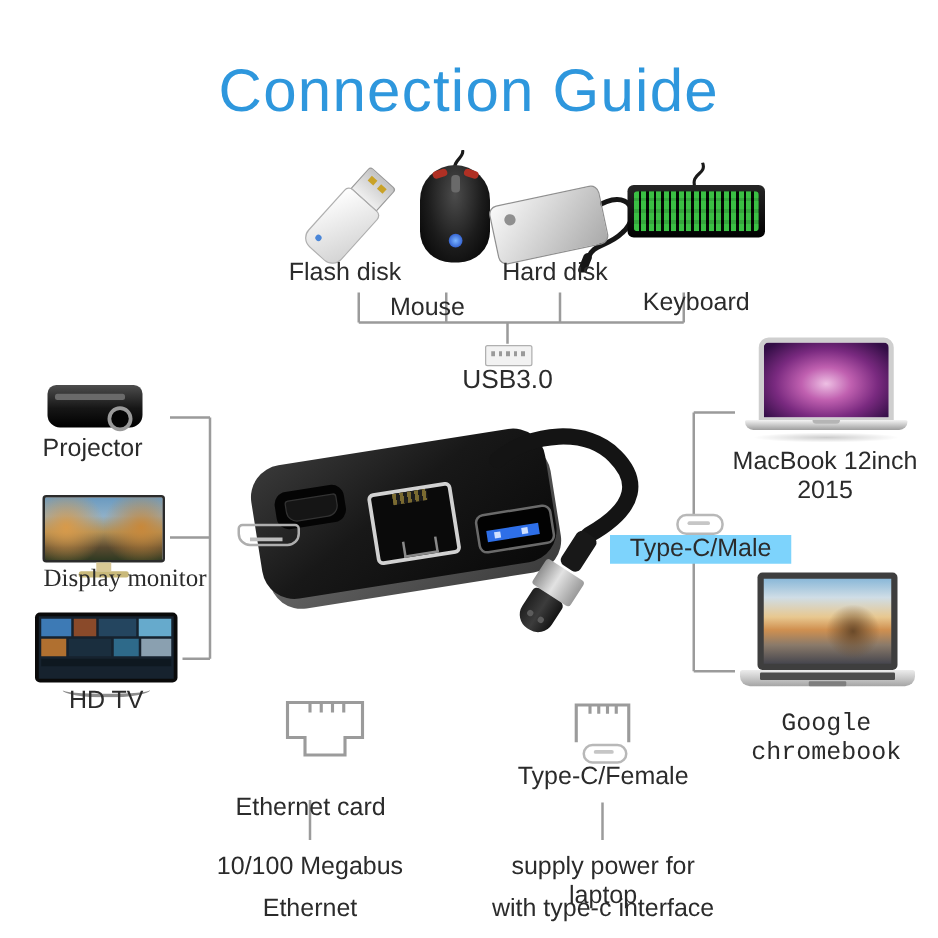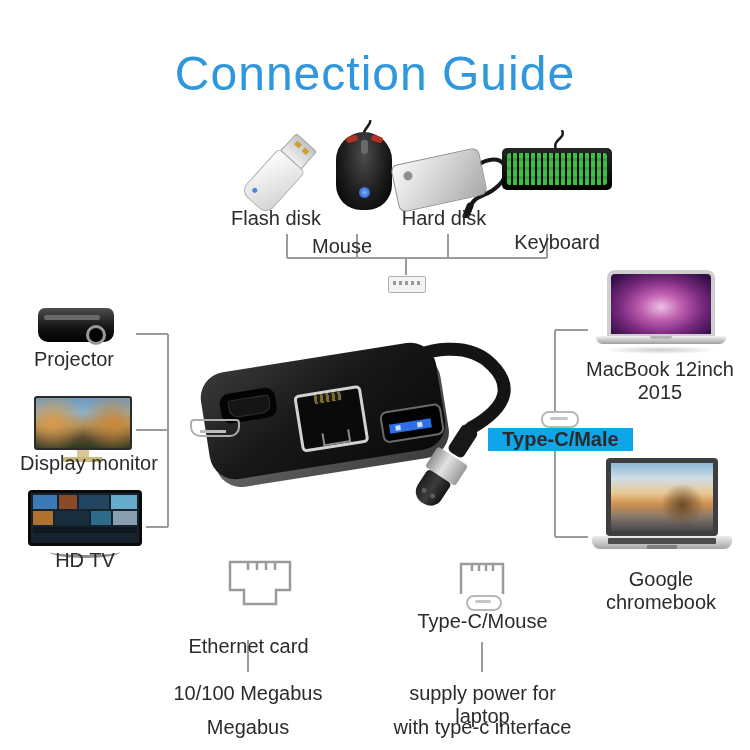--- a/index.html
+++ b/index.html
@@ -3,21 +3,21 @@
 <meta charset="utf-8">
 <style>
   html,body{margin:0;padding:0;background:#fff;}
   #stage{position:relative;width:750px;height:750px;background:#ffffff;overflow:hidden;
          font-family:"Liberation Sans",sans-serif;color:#2b2b2b;}
   .abs{position:absolute;}
   .lbl{position:absolute;text-align:center;font-size:20px;color:#2b2b2b;line-height:1.15;}
   .title{position:absolute;left:0;right:0;top:46px;text-align:center;font-size:48px;
          letter-spacing:1px;color:#2e97dd;font-weight:400;}
   svg{display:block;}
-  .whitebg{background:#0ea5e9;font-weight:bold;}
+  .whitebg{background:#7dd3fc;}
   
   .flash-stick{position:absolute;left:20px;top:6px;width:34px;height:80px;transform:rotate(42deg);}
   .flash-metal{width:26px;height:22px;margin:0 auto;background:linear-gradient(#c3c3c3,#efefef);
                border:1px solid #9a9a9a;border-radius:3px 3px 0 0;position:relative;}
   .flash-metal i{position:absolute;top:4px;width:6px;height:5px;background:#c9a227;}
   .flash-body{width:34px;height:56px;margin:-1px auto 0;background:linear-gradient(115deg,#ffffff,#d2d2d2);
               border:1px solid #b0b0b0;border-radius:5px 5px 10px 10px;position:relative;}
   .flash-body i{position:absolute;left:7px;bottom:7px;width:5px;height:5px;border-radius:50%;background:#4a86d8;}
   .mouse-body{position:absolute;left:4px;top:12px;width:56px;height:78px;
               border-radius:28px 28px 25px 25px;
@@ -173,35 +173,36 @@
   </div>
 
   <div class="lbl" style="left:216px;top:207px;width:120px;">Flash disk</div>
   <div class="lbl" style="left:282px;top:207px;width:120px;margin-top:28px;">Mouse</div>
   <div class="lbl" style="left:384px;top:207px;width:120px;">Hard disk</div>
   <div class="lbl" style="left:497px;top:207px;width:120px;margin-top:24px;">Keyboard</div>
 
   <div class="usb3-ic">
       <i></i>
     </div>
+  <div class="lbl" style="left:346px;top:292px;width:120px;font-size:21px;">USB3.0</div>
 
   <div class="abs" style="left:38px;top:304px;width:76px;height:40px;">
     <div class="proj-body">
         <div class="proj-top"></div>
         <div class="proj-lens"></div>
       </div>
   </div>
   <div class="lbl" style="left:14px;top:348px;width:120px;">Projector</div>
 
   <div class="abs" style="left:34px;top:396px;width:98px;height:68px;">
     <div class="mon-screen"></div>
       <div class="mon-neck"></div>
       <div class="mon-base"></div>
   </div>
-  <div class="lbl" style="left:9px;top:452px;width:160px;">Display monitor</div>
+  <div class="lbl" style="left:20px;top:452px;width:160px;font-family:Liberation Serif, serif;">Display monitor</div>
 
   <div class="abs" style="left:28px;top:490px;width:114px;height:66px;">
     <div class="tv-bezel">
       <div class="tv-screen">
         <i style="left:2px;top:2px;width:24px;height:14px;background:#3d7ab5;"></i>
         <i style="left:28px;top:2px;width:18px;height:14px;background:#8a4a2a;"></i>
         <i style="left:48px;top:2px;width:30px;height:14px;background:#24455f;"></i>
         <i style="left:80px;top:2px;width:26px;height:14px;background:#66aacc;"></i>
         <i style="left:2px;top:18px;width:20px;height:14px;background:#b07030;"></i>
         <i style="left:24px;top:18px;width:34px;height:14px;background:#1a2e3e;"></i>
@@ -262,34 +263,34 @@
   <div class="lbl" style="left:566px;top:358px;width:188px;">MacBook 12inch 2015</div>
 
   <div class="abs" style="left:592px;top:458px;width:140px;height:96px;">
     <div class="cb-screen">
         <div class="cb-disp"></div>
       </div>
     <div class="cb-deck"></div>
       <div class="cb-keys"></div>
       <div class="cb-pad"></div>
   </div>
-  <div class="lbl" style="left:578px;top:568px;width:166px;">Google chromebook</div>
+  <div class="lbl" style="left:578px;top:568px;width:166px;font-family:Liberation Mono, monospace;">Google chromebook</div>
 
   <svg class="abs" style="left:226px;top:560px;" width="68" height="48" viewBox="0 0 68 48">
     <path d="M4 2 H64 V30 H50 V44 H18 V30 H4 Z" stroke="#9b9b9b" stroke-width="2.5" fill="none"></path>
     <path d="M22 2 V10 M31 2 V10 M40 2 V10 M49 2 V10" stroke="#9b9b9b" stroke-width="2.5" fill="none"></path>
   </svg>
   <div class="lbl" style="left:181px;top:635px;width:135px;">Ethernet card</div>
   <div class="lbl" style="left:163px;top:682px;width:170px;">10/100 Megabus</div>
-  <div class="lbl" style="left:163px;top:716px;width:170px;">Megabus</div>
+  <div class="lbl" style="left:163px;top:716px;width:170px;">Ethernet</div>
 
   <svg class="abs" style="left:458px;top:562px;" width="48" height="32" viewBox="0 0 48 32">
     <path d="M3 32 V2 H45 V32" stroke="#9b9b9b" stroke-width="2.5" fill="none"></path>
     <path d="M14 2 V9 M21 2 V9 M28 2 V9 M35 2 V9" stroke="#9b9b9b" stroke-width="2.5" fill="none"></path>
   </svg>
   <div class="tcf-oval">
       <i></i>
     </div>
-  <div class="lbl" style="left:410px;top:610px;width:145px;">Type-C/Mouse</div>
+  <div class="lbl" style="left:410px;top:610px;width:145px;">Type-C/Female</div>
   <div class="lbl" style="left:390px;top:682px;width:185px;">supply power for laptop</div>
   <div class="lbl" style="left:390px;top:716px;width:185px;">with type-c interface</div>
 
 </div>
 
 </body></html>

